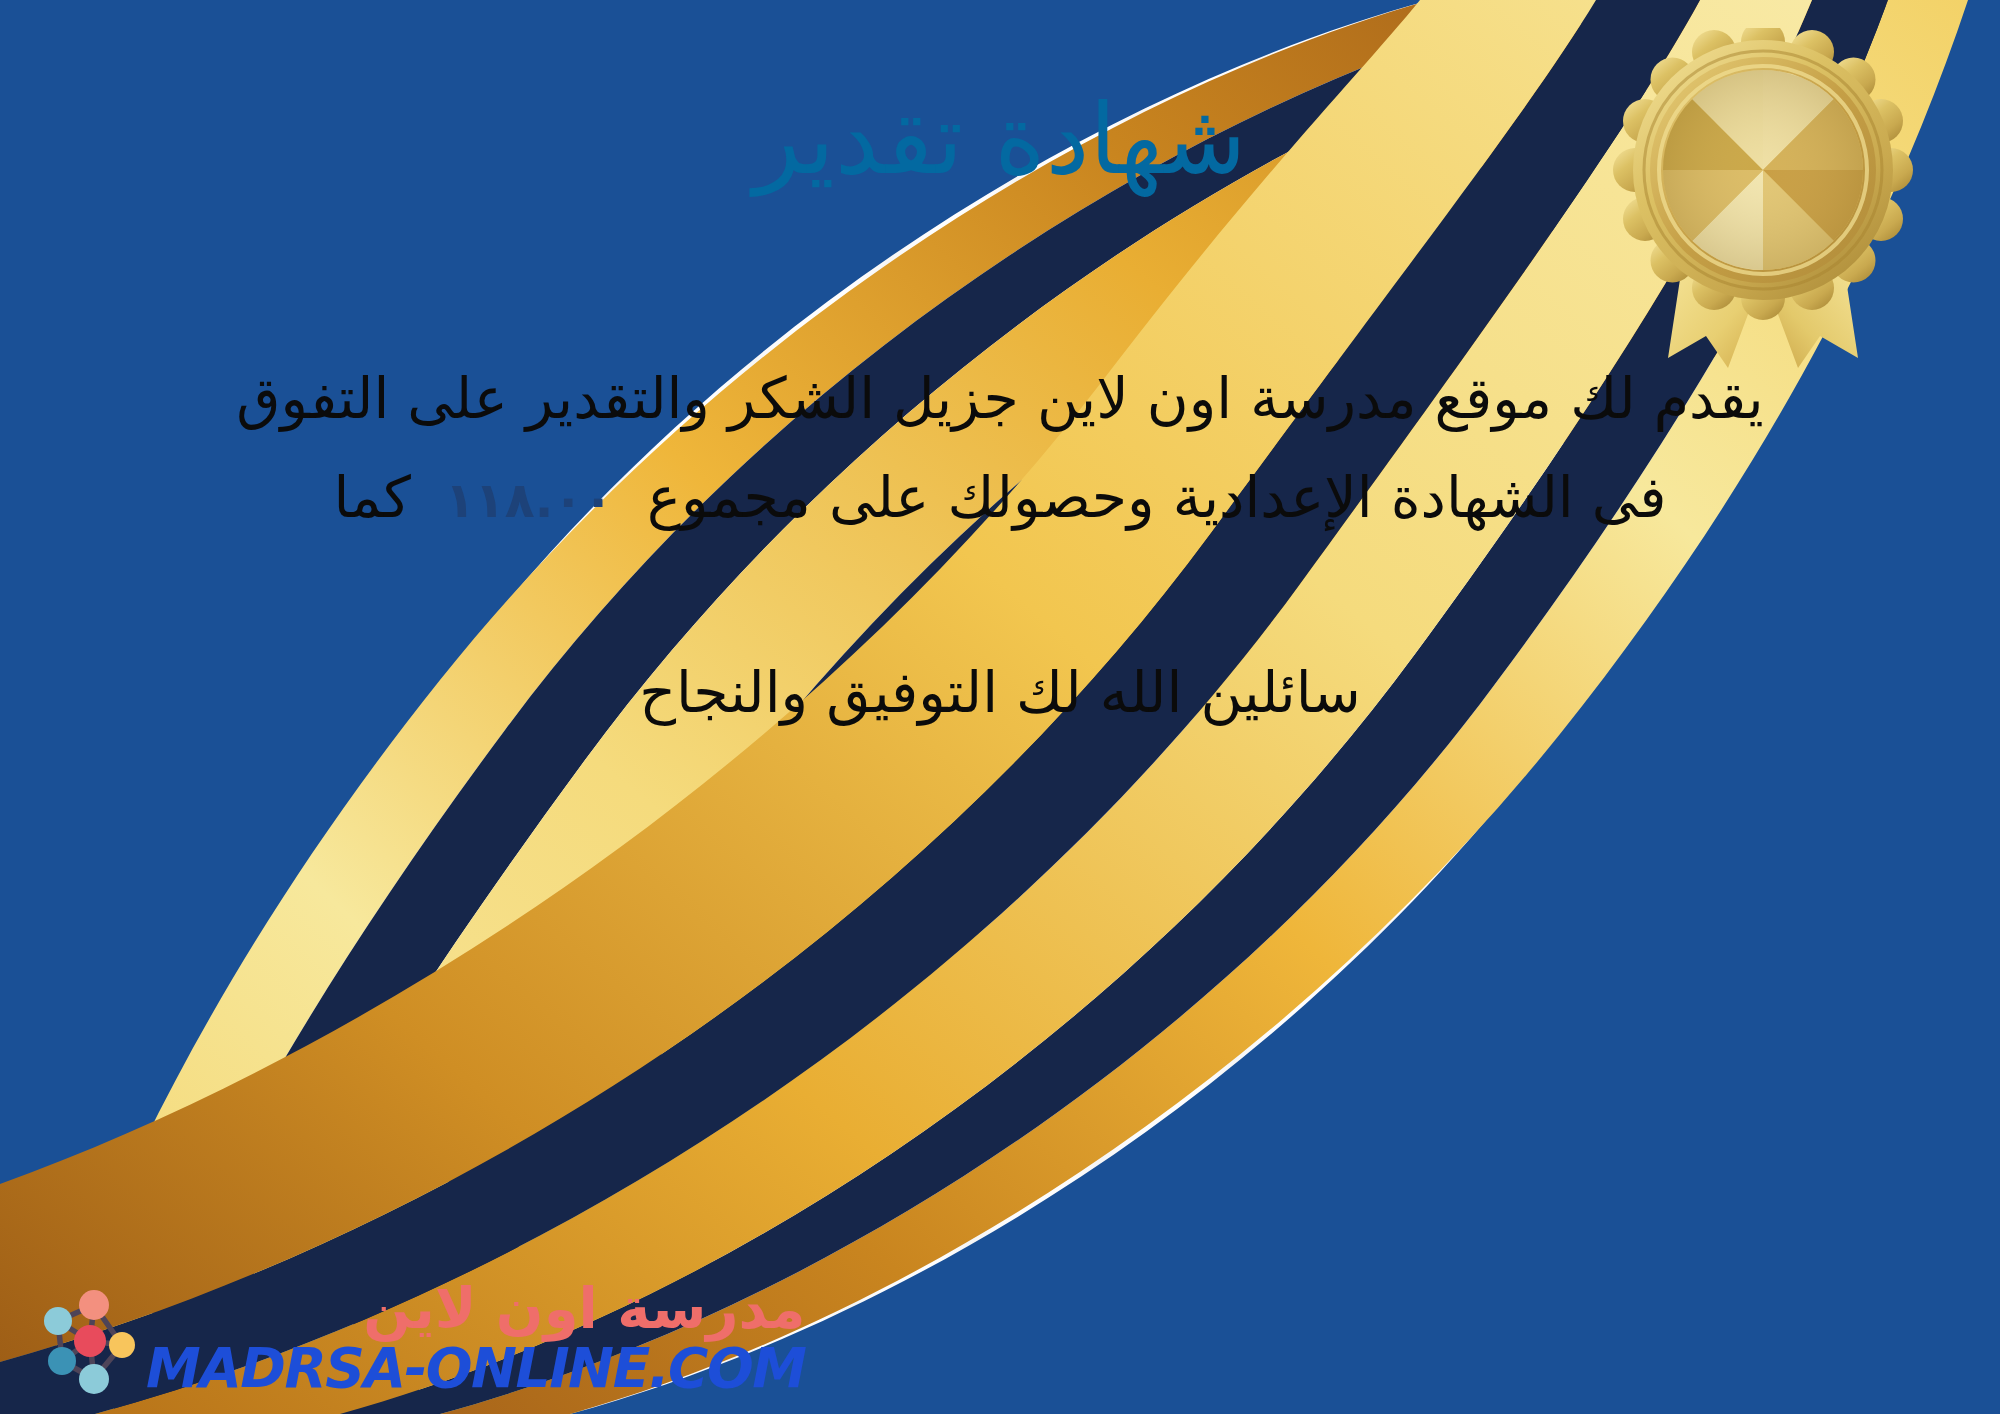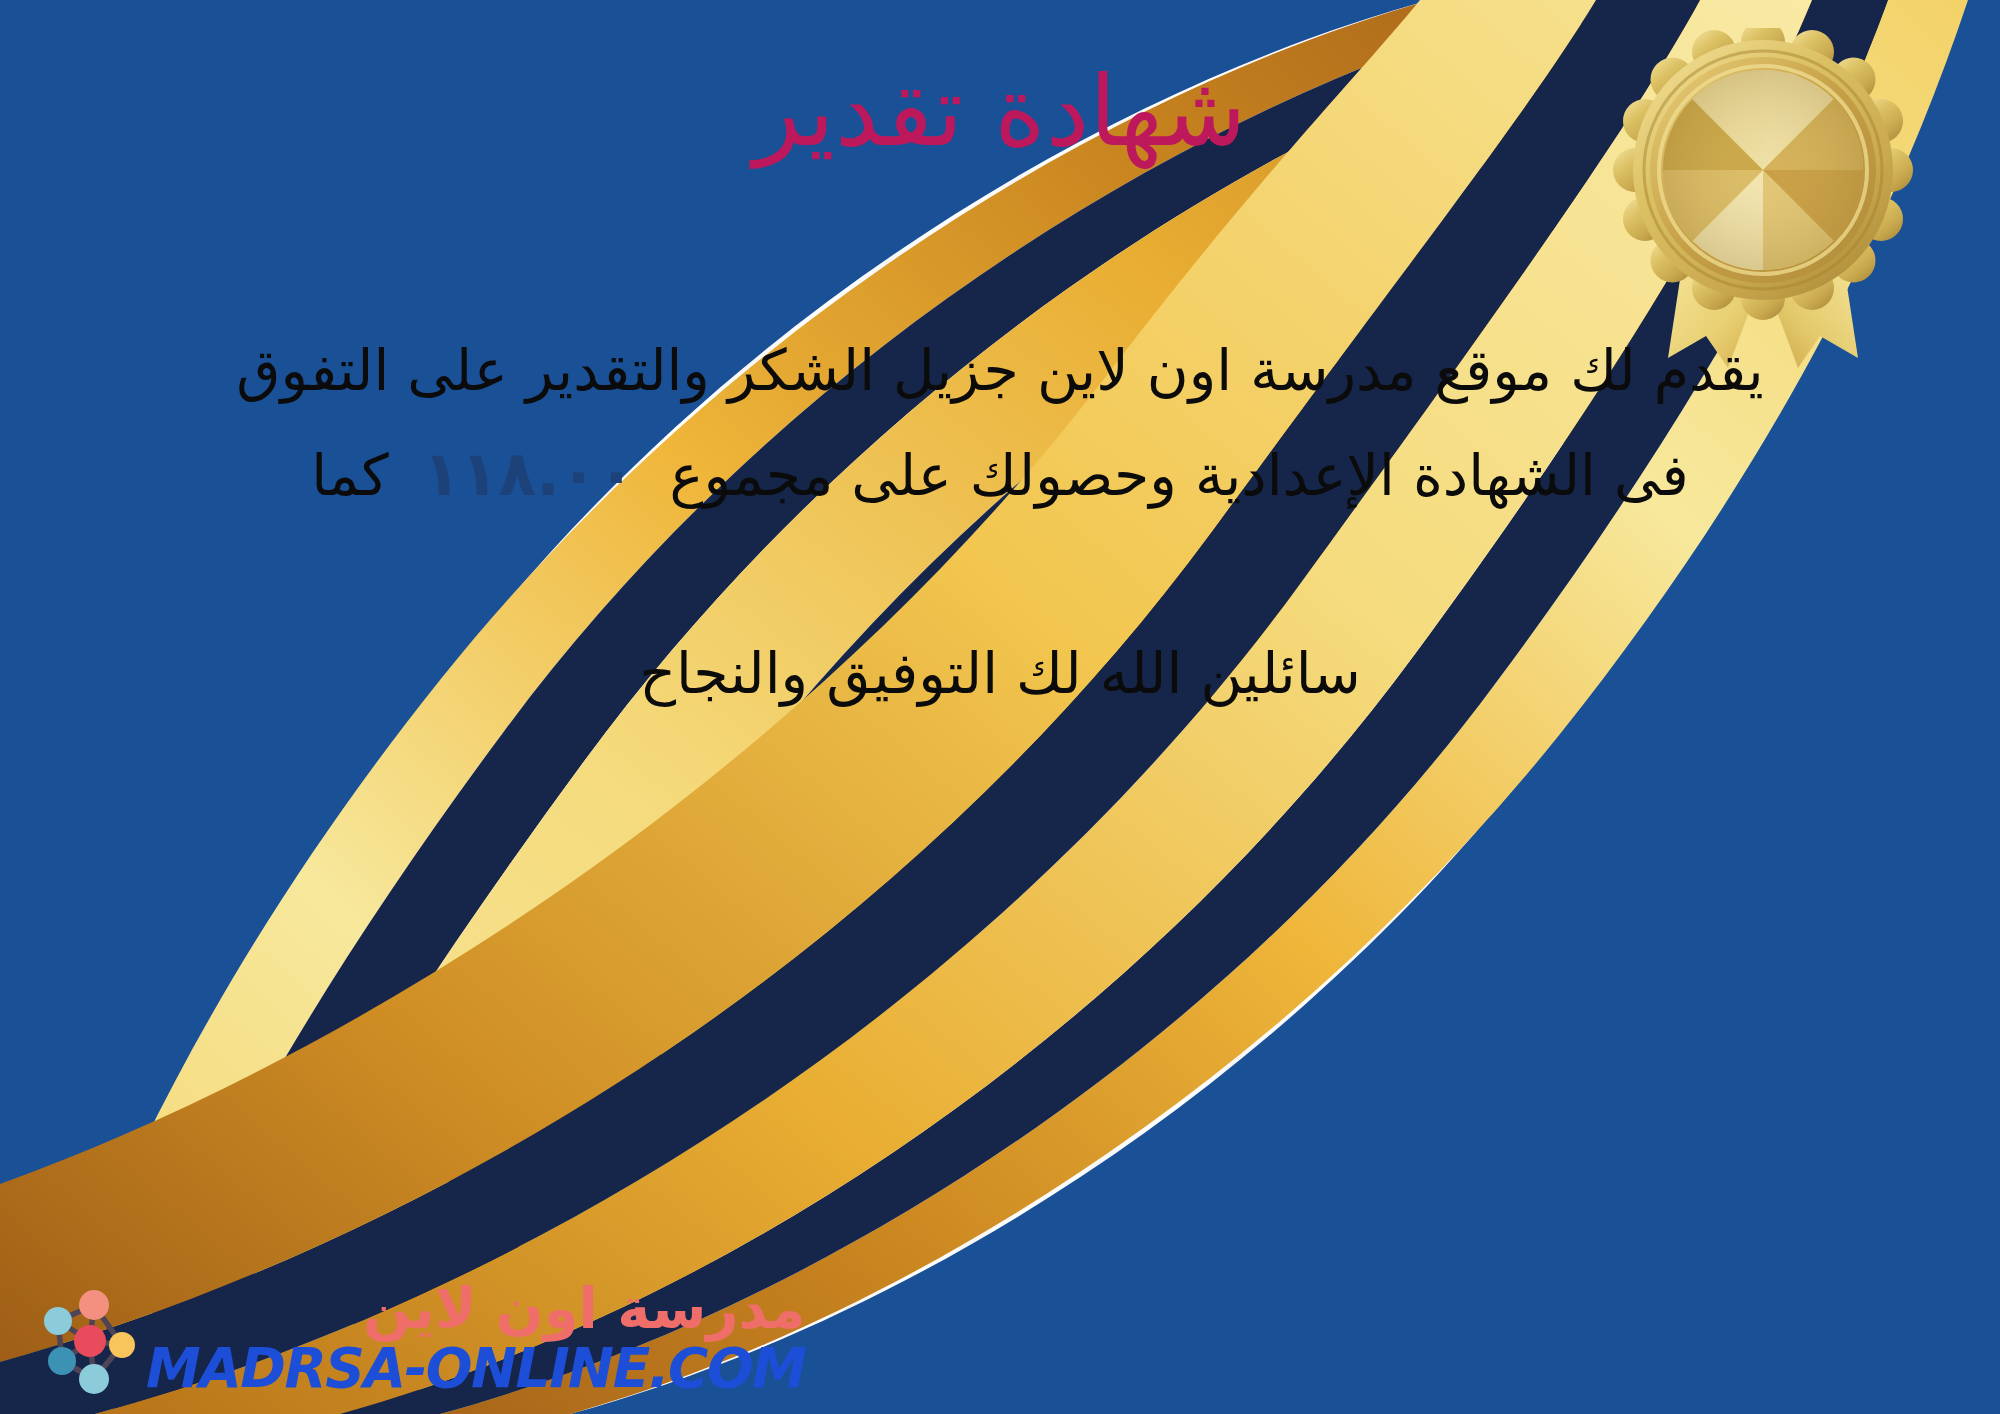--- a/index.html
+++ b/index.html
@@ -61,25 +61,25 @@
   .content {
     position: absolute;
     inset: 0;
     display: flex;
     flex-direction: column;
     align-items: center;
     text-align: center;
   }
 
   .title {
-    margin-top: 60px;
+    margin-top: 88px;
     font-size: 98px;
     line-height: 1.05;
     font-weight: 400;
-    color: #be185d;
+    color: #0369a1;
     letter-spacing: 0px;
     font-family: "DejaVu Sans", "Liberation Sans", sans-serif;
   }
 
   .recipient-name {
     margin-top: 140px;
     font-size: 104px;
     line-height: 1.1;
     font-weight: 700;
     color: #1d4279;
@@ -101,21 +101,21 @@
   .body-line.line-1 { text-align: center; }
   .body-line.line-2 {
     text-align: center;
     letter-spacing: 0px;
   }
   .body-line.line-3 { text-align: center; }
 
   .grade-value {
     color: #1d4279;
     font-weight: 700;
-    font-size: 62px;
+    font-size: 49px;
     padding: 0 34px;
     letter-spacing: 2px;
   }
 
   .closing-line {
     margin-top: 112px;
     font-size: 57px;
     color: #0b0b0b;
     font-weight: 400;
     white-space: nowrap;

